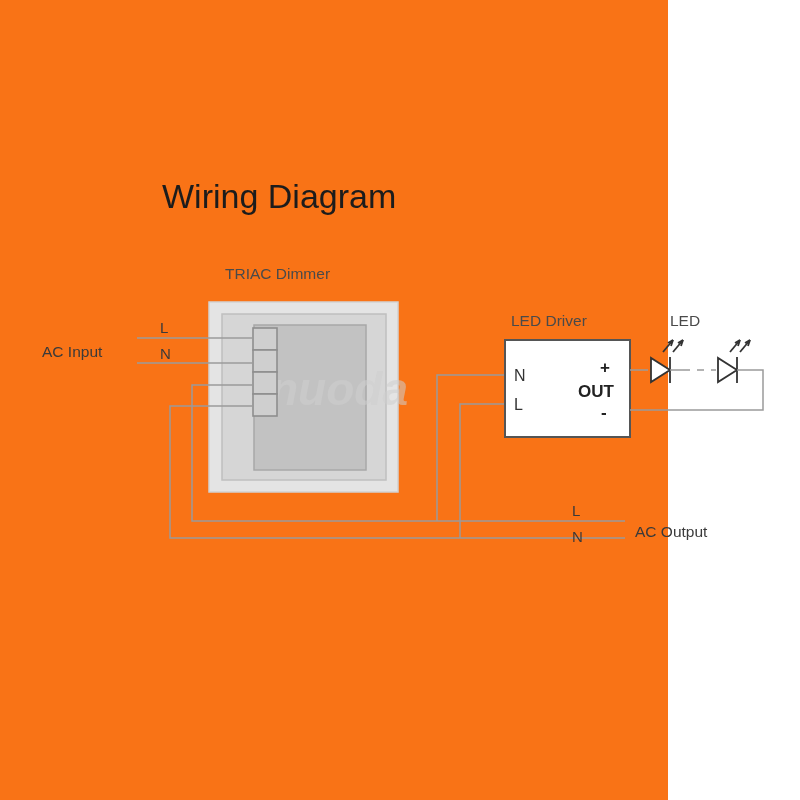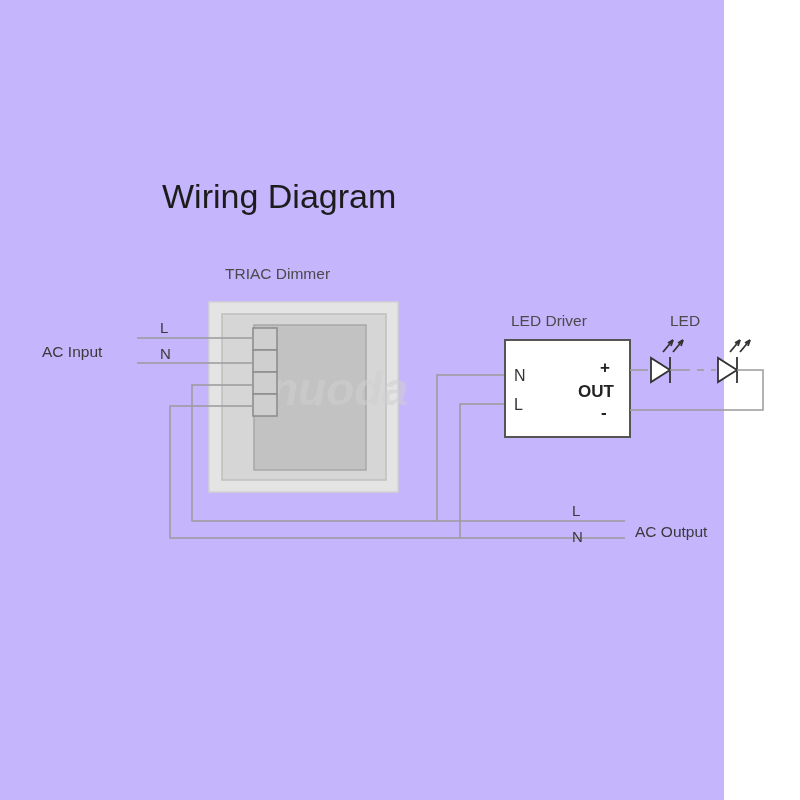--- a/index.html
+++ b/index.html
@@ -8,23 +8,23 @@
     background: #ffffff;
   }
   body {
     width: 800px;
     height: 800px;
     font-family: "Liberation Sans", sans-serif;
     overflow: hidden;
   }
   #canvas {
     position: relative;
-    width: 724px;
+    width: 668px;
     height: 800px;
-    background: #c4b5fd;
+    background: #f97316;
   }
   svg.diagram {
     position: absolute;
     left: 0;
     top: 0;
     width: 800px;
     height: 800px;
   }
   text {
     font-family: "Liberation Sans", sans-serif;

